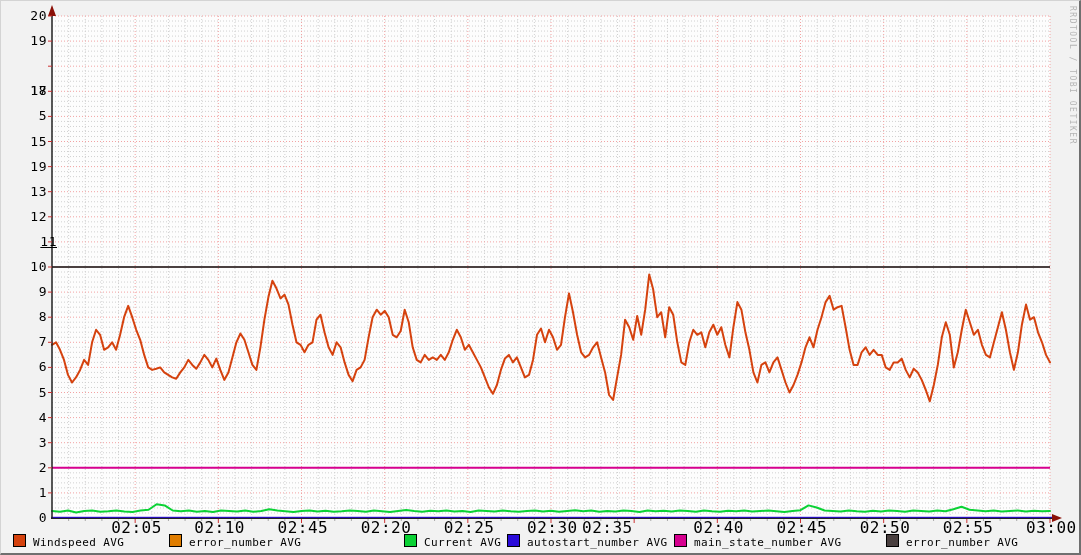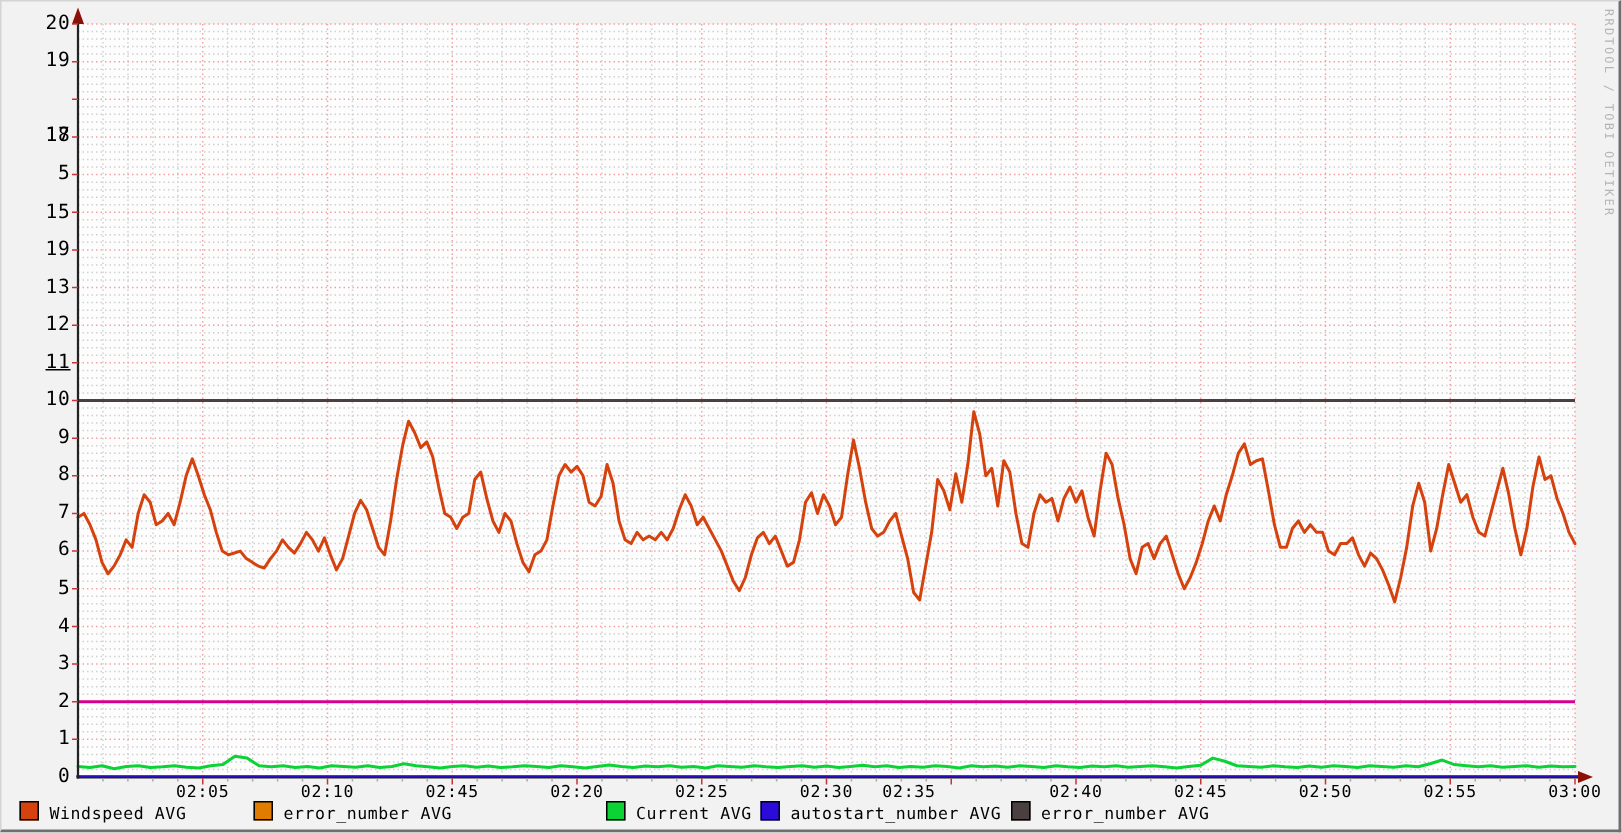--- a/index.html
+++ b/index.html
@@ -17,21 +17,21 @@
   }
   svg.plot{position:absolute;left:0;top:0;}
   .ylab{
     position:absolute;
     width:32px;text-align:right;
     font-size:13px;letter-spacing:0.5px;color:#000;line-height:12px;
   }
   .xlab{
     position:absolute;
     width:48px;text-align:center;
-    font-size:11px;letter-spacing:0.5px;color:#000;line-height:12px;
+    font-size:16px;letter-spacing:0.5px;color:#000;line-height:12px;
   }
   .legend{position:absolute;left:0;top:530px;width:1081px;height:20px;}
   .legend-item{position:absolute;top:0;height:16px;white-space:nowrap;}
   .legend-item:nth-child(1){left:12px;}
   .legend-item:nth-child(2){left:168px;}
   .legend-item:nth-child(3){left:355px;margin-left:48px;}
   .legend-item:nth-child(4){left:506px;}
   .legend-item:nth-child(5){left:673px;}
   .legend-item:nth-child(6){left:885px;}
   .swatch{
@@ -318,21 +318,21 @@
       <div class="ylab" style="left: 14px; top: 485.9px;">1</div>
       <div class="ylab" style="left: 14px; top: 460.8px;">2</div>
       <div class="ylab" style="left: 14px; top: 435.7px;">3</div>
       <div class="ylab" style="left: 14px; top: 410.6px;">4</div>
       <div class="ylab" style="left: 14px; top: 385.5px;">5</div>
       <div class="ylab" style="left: 14px; top: 360.4px;">6</div>
       <div class="ylab" style="left: 14px; top: 335.3px;">7</div>
       <div class="ylab" style="left: 14px; top: 310.2px;">8</div>
       <div class="ylab" style="left: 14px; top: 285.1px;">9</div>
       <div class="ylab" style="left: 14px; top: 260px;">10</div>
-      <div class="ylab" style="left: 14px; top: 234.9px; text-decoration: underline;">11</div>
+      <div class="ylab" style="left: 24px; top: 234.9px; text-decoration: underline;">11</div>
       <div class="ylab" style="left: 14px; top: 209.8px;">12</div>
       <div class="ylab" style="left: 14px; top: 184.7px;">13</div>
       <div class="ylab" style="left: 14px; top: 159.6px;">19</div>
       <div class="ylab" style="left: 14px; top: 134.5px;">15</div>
       <div class="ylab" style="left: 14px; top: 109.4px;">5</div>
       <div class="ylab" style="left: 14px; top: 84.3px;">17</div>
       <div class="ylab" style="left: 14px; top: 43px; margin-top: 41px;">18</div>
       <div class="ylab" style="left: 14px; top: 34.1px;">19</div>
       <div class="ylab" style="left: 14px; top: 9px;">20</div>
     </div>
@@ -348,16 +348,17 @@
       <div class="xlab" style="left: 775.5px; top: 521px;">02:45</div>
       <div class="xlab" style="left: 858.667px; top: 521px;">02:50</div>
       <div class="xlab" style="left: 941.833px; top: 521px;">02:55</div>
       <div class="xlab" style="left: 1025px; top: 521px;">03:00</div>
     </div>
   <div class="legend" id="legend">
       <div class="legend-item"><span class="swatch" style="background: rgb(213, 66, 14);"></span><span class="legend-label">Windspeed AVG</span></div>
       <div class="legend-item"><span class="swatch" style="background: rgb(224, 125, 0);"></span><span class="legend-label">error_number AVG</span></div>
       <div class="legend-item"><span class="swatch" style="background: rgb(11, 210, 53);"></span><span class="legend-label">Current AVG</span></div>
       <div class="legend-item"><span class="swatch" style="background: rgb(42, 11, 217);"></span><span class="legend-label">autostart_number AVG</span></div>
+      <div class="legend-item"><span class="swatch" style="background: rgb(214, 0, 143);"></span><span class="legend-label">main_state_number AVG</span></div>
       <div class="legend-item"><span class="swatch" style="background: rgb(74, 64, 64);"></span><span class="legend-label">error_number AVG</span></div>
     </div>
   <div class="watermark">RRDTOOL / TOBI OETIKER</div>
 </div>
 
 </body></html>

